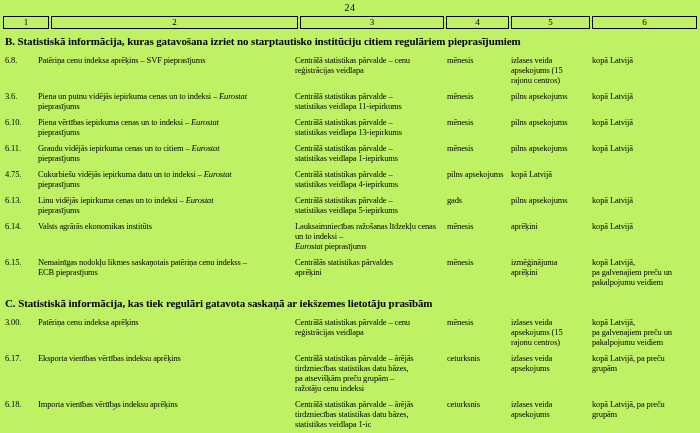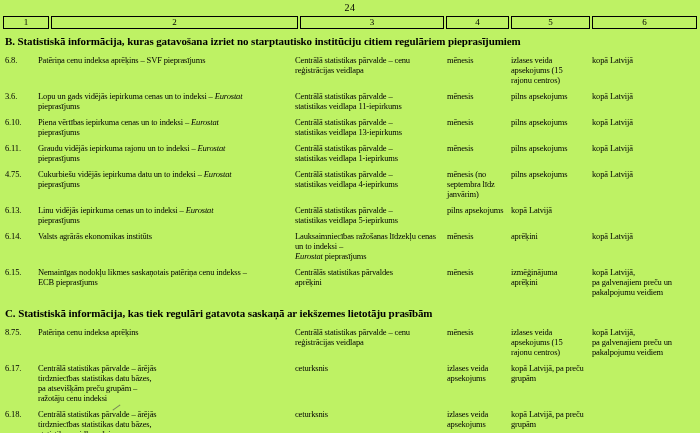--- a/index.html
+++ b/index.html
@@ -97,21 +97,21 @@
 reģistrācijas veidlapa</div>
     <div class="c">mēnesis</div>
     <div class="c">izlases veida
 apsekojums (15
 rajonu centros)</div>
     <div class="c">kopā Latvijā</div>
   </div>
 
   <div class="row">
     <div class="c">3.6.</div>
-    <div class="c"><span>Lopu un gads vidējās iepirkuma cenas un to indeksi – </span><i>Eurostat</i><span>
+    <div class="c"><span>Piena un putnu vidējās iepirkuma cenas un to indeksi – </span><i>Eurostat</i><span>
 pieprasījums</span></div>
     <div class="c">Centrālā statistikas pārvalde –
 statistikas veidlapa 11-iepirkums</div>
     <div class="c">mēnesis</div>
     <div class="c">pilns apsekojums</div>
     <div class="c">kopā Latvijā</div>
   </div>
 
   <div class="row">
     <div class="c">6.10.</div>
@@ -119,48 +119,46 @@
 pieprasījums</span></div>
     <div class="c">Centrālā statistikas pārvalde –
 statistikas veidlapa 13-iepirkums</div>
     <div class="c">mēnesis</div>
     <div class="c">pilns apsekojums</div>
     <div class="c">kopā Latvijā</div>
   </div>
 
   <div class="row">
     <div class="c">6.11.</div>
-    <div class="c"><span>Graudu vidējās iepirkuma rajonu un to indeksi – </span><i>Eurostat</i><span>
+    <div class="c"><span>Graudu vidējās iepirkuma cenas un to citiem – </span><i>Eurostat</i><span>
 pieprasījums</span></div>
     <div class="c">Centrālā statistikas pārvalde –
 statistikas veidlapa 1-iepirkums</div>
     <div class="c">mēnesis</div>
     <div class="c">pilns apsekojums</div>
     <div class="c">kopā Latvijā</div>
   </div>
 
   <div class="row">
     <div class="c">4.75.</div>
     <div class="c"><span>Cukurbiešu vidējās iepirkuma datu un to indeksi – </span><i>Eurostat</i><span>
 pieprasījums</span></div>
     <div class="c">Centrālā statistikas pārvalde –
 statistikas veidlapa 4-iepirkums</div>
-    <div class="c">mēnesis (no
-septembra līdz
-janvārim)</div>
     <div class="c">pilns apsekojums</div>
     <div class="c">kopā Latvijā</div>
   </div>
 
   <div class="row">
     <div class="c">6.13.</div>
     <div class="c"><span>Linu vidējās iepirkuma cenas un to indeksi – </span><i>Eurostat</i><span>
 pieprasījums</span></div>
     <div class="c">Centrālā statistikas pārvalde –
 statistikas veidlapa 5-iepirkums</div>
+    <div class="c">gads</div>
     <div class="c">pilns apsekojums</div>
     <div class="c">kopā Latvijā</div>
   </div>
 
   <div class="row">
     <div class="c">6.14.</div>
     <div class="c">Valsts agrārās ekonomikas institūts</div>
     <div class="c"><span>Lauksaimniecības ražošanas līdzekļu cenas un to indeksi –
 </span><i>Eurostat</i><span> pieprasījums</span></div>
     <div class="c">mēnesis</div>
@@ -181,48 +179,50 @@
 pa galvenajiem preču un
 pakalpojumu veidiem</div>
   </div>
 </div>
   </div>
 
   <div class="section">
     <div class="section-title">C. Statistiskā informācija, kas tiek regulāri gatavota saskaņā ar iekšzemes lietotāju prasībām</div>
     <div class="rows">
   <div class="row">
-    <div class="c">8.75.</div>
+    <div class="c">3.00.</div>
     <div class="c"><span>Patēriņa cenu indeksa aprēķins</span><i></i><span></span></div>
     <div class="c">Centrālā statistikas pārvalde – cenu
 reģistrācijas veidlapa</div>
     <div class="c">mēnesis</div>
     <div class="c">izlases veida
 apsekojums (15
 rajonu centros)</div>
     <div class="c">kopā Latvijā,
 pa galvenajiem preču un
 pakalpojumu veidiem</div>
   </div>
 
   <div class="row">
     <div class="c">6.17.</div>
+    <div class="c"><span>Eksporta vienības vērtības indeksu aprēķins</span><i></i><span></span></div>
     <div class="c">Centrālā statistikas pārvalde – ārējās
 tirdzniecības statistikas datu bāzes,
 pa atsevišķām preču grupām –
 ražotāju cenu indeksi</div>
     <div class="c">ceturksnis</div>
     <div class="c">izlases veida
 apsekojums</div>
     <div class="c">kopā Latvijā, pa preču
 grupām</div>
   </div>
 
   <div class="row">
     <div class="c">6.18.</div>
+    <div class="c"><span>Importa vienības vērtības indeksu aprēķins</span><i></i><span></span></div>
     <div class="c">Centrālā statistikas pārvalde – ārējās
 tirdzniecības statistikas datu bāzes,
 statistikas veidlapa 1-ic</div>
     <div class="c">ceturksnis</div>
     <div class="c">izlases veida
 apsekojums</div>
     <div class="c">kopā Latvijā, pa preču
 grupām</div>
   </div>
 </div>

